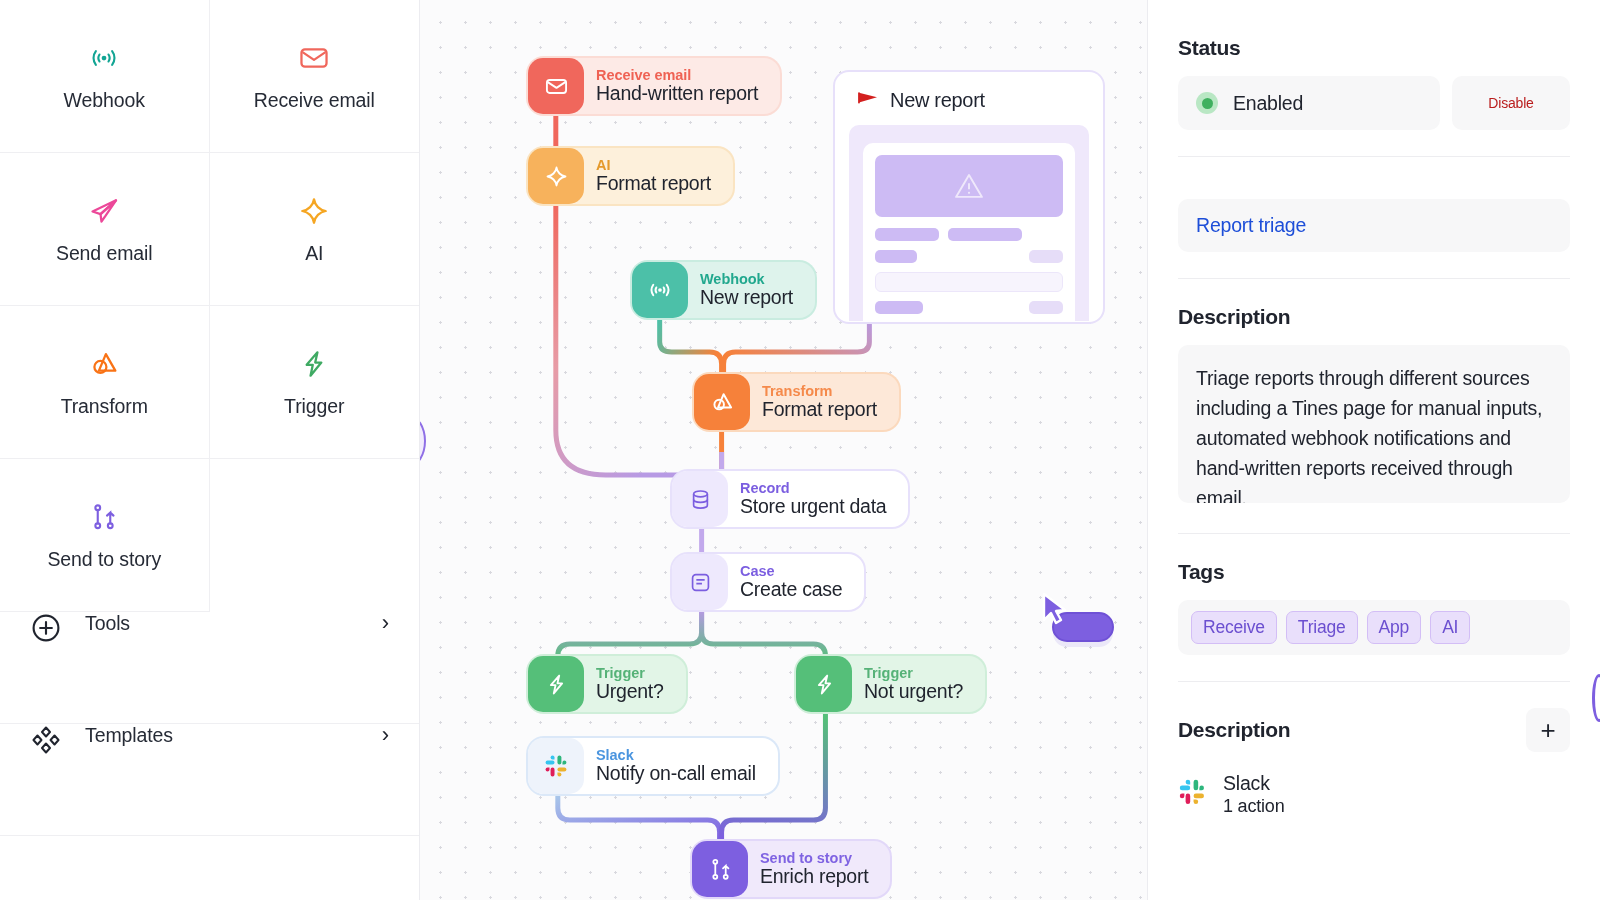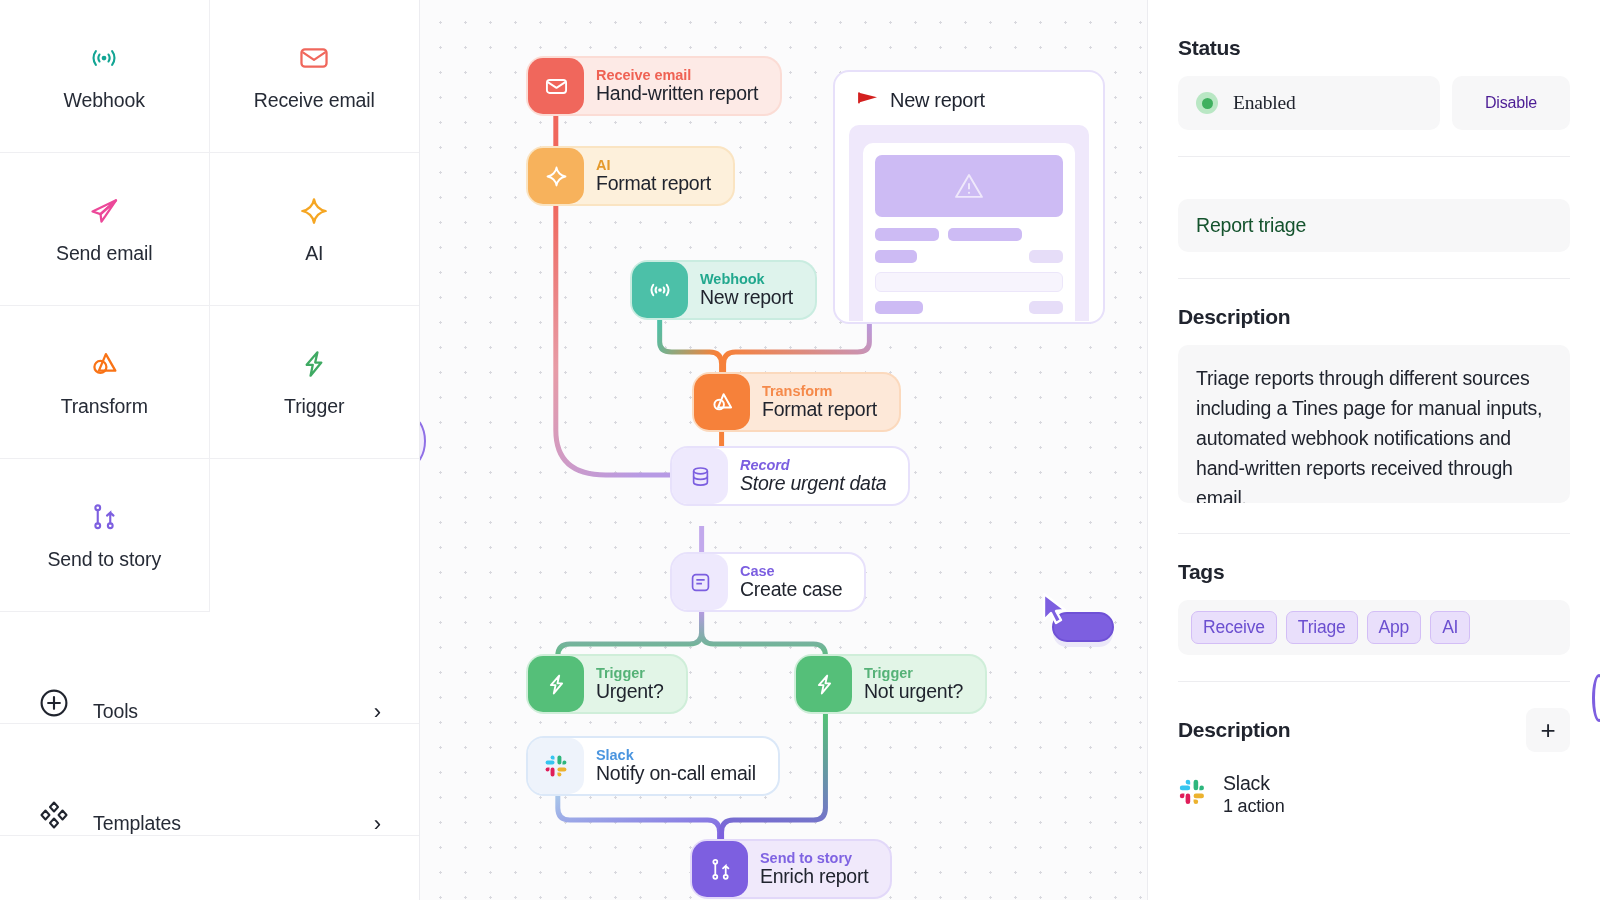--- a/index.html
+++ b/index.html
@@ -33,22 +33,22 @@
     cursor: pointer;
     gap: 14px;
     position: relative;
   }
   .pal-cell:nth-child(2n) { border-right: none; }
   .pal-cell .pal-icon { width: 34px; height: 34px; display:flex; align-items:center; justify-content:center; }
   .pal-cell .pal-label { font-size: 19.5px; color: #262b36; letter-spacing: -0.1px; }
 
   .pal-row {
     height: 112px;
-    display: flex; align-items: flex-end;
-    padding: 0 38px;
+    display: flex; align-items: flex-start;
+    padding: 0 30px;
     gap: 23px;
     border-bottom: 1px solid #efeff2;
     cursor: pointer;
   }
   .pal-row .row-label { font-size: 19.5px; color: #262b36; flex: 1; letter-spacing: -0.1px;}
   .pal-row .chev { color: #20242e; font-size: 22px; line-height: 1; }
 
   
   .canvas {
     position: relative;
@@ -168,38 +168,37 @@
   }
   .p-section { padding-bottom: 26px; }
   .p-label { font-size: 21px; font-weight: bold; color: #20242e; letter-spacing: -0.3px; }
   .p-divider { height: 1px; background: #ededf0; margin-bottom: 26px; }
 
   .status-row { display:flex; gap: 12px; margin-top: 16px; }
   .status-pill {
     flex: 1; height: 54px; background: #f7f7f8; border-radius: 10px;
     display:flex; align-items:center; gap: 15px; padding: 0 18px;
     cursor: pointer;
-    font-family: Liberation Serif, serif;
   }
   .status-dot-outer {
     width: 22px; height: 22px; border-radius: 50%; background:#b9e7c4;
     display:flex; align-items:center; justify-content:center;
   }
   .status-dot-inner { width: 11px; height: 11px; border-radius: 50%; background:#3fb05f; }
   .status-text { font-size: 19.5px; color:#20242e; letter-spacing:-0.2px; }
   .disable-btn {
     width: 118px; height: 54px; border-radius: 10px; background:#f7f7f8;
     display:flex; align-items:center; justify-content:center;
-    font-size: 16px; color:#4c1d95; cursor:pointer; letter-spacing:-0.2px;
+    font-size: 14px; color:#b91c1c; cursor:pointer; letter-spacing:-0.2px;
     border: none; font-family: inherit;
   }
 
   .field-box {
     margin-top: 16px; background:#f7f7f8; border-radius: 10px;
-    padding: 15px 18px; font-size: 19.5px; color:#14532d; letter-spacing:-0.2px;
+    padding: 15px 18px; font-size: 19.5px; color:#1d4ed8; letter-spacing:-0.2px;
     border: none; width: 100%; font-family: inherit;
   }
   .desc-box {
     margin-top: 16px; background:#f7f7f8; border-radius: 10px;
     padding: 18px 18px 22px 18px; font-size: 19.5px; color:#20242e;
     line-height: 1.54; letter-spacing: -0.2px; height: 158px;
     border:none; resize:none; width:100%; font-family: inherit; overflow:hidden;
   }
   .tags-box {
     margin-top: 16px; background:#f7f7f8; border-radius: 10px;
@@ -434,21 +433,21 @@
           <circle cx="9.4" cy="14.4" r="4.4"></circle>
             <path d="M13.5 4.8 20.4 17H8.4z"></path>
         </svg>
       </div>
       <div class="ntext">
         <div class="ntype">Transform</div>
         <div class="nname">Format report</div>
       </div>
     </div>
 
-    <div class="node record" style="left:252px; top:448px;font-style:italic;">
+    <div class="node record" style="left:252px; top:471px;">
       <div class="nbadge">
         <svg width="25" height="25" viewBox="0 0 24 24" fill="none" stroke="#7b5ee0" stroke-width="1.6" stroke-linejoin="round">
           <ellipse cx="12" cy="6.6" rx="6.6" ry="2.8"></ellipse>
           <path d="M5.4 6.6v10.8c0 1.55 2.95 2.8 6.6 2.8s6.6-1.25 6.6-2.8V6.6"></path>
           <path d="M5.4 12c0 1.55 2.95 2.8 6.6 2.8s6.6-1.25 6.6-2.8"></path>
         </svg>
       </div>
       <div class="ntext">
         <div class="ntype">Record</div>
         <div class="nname">Store urgent data</div>

